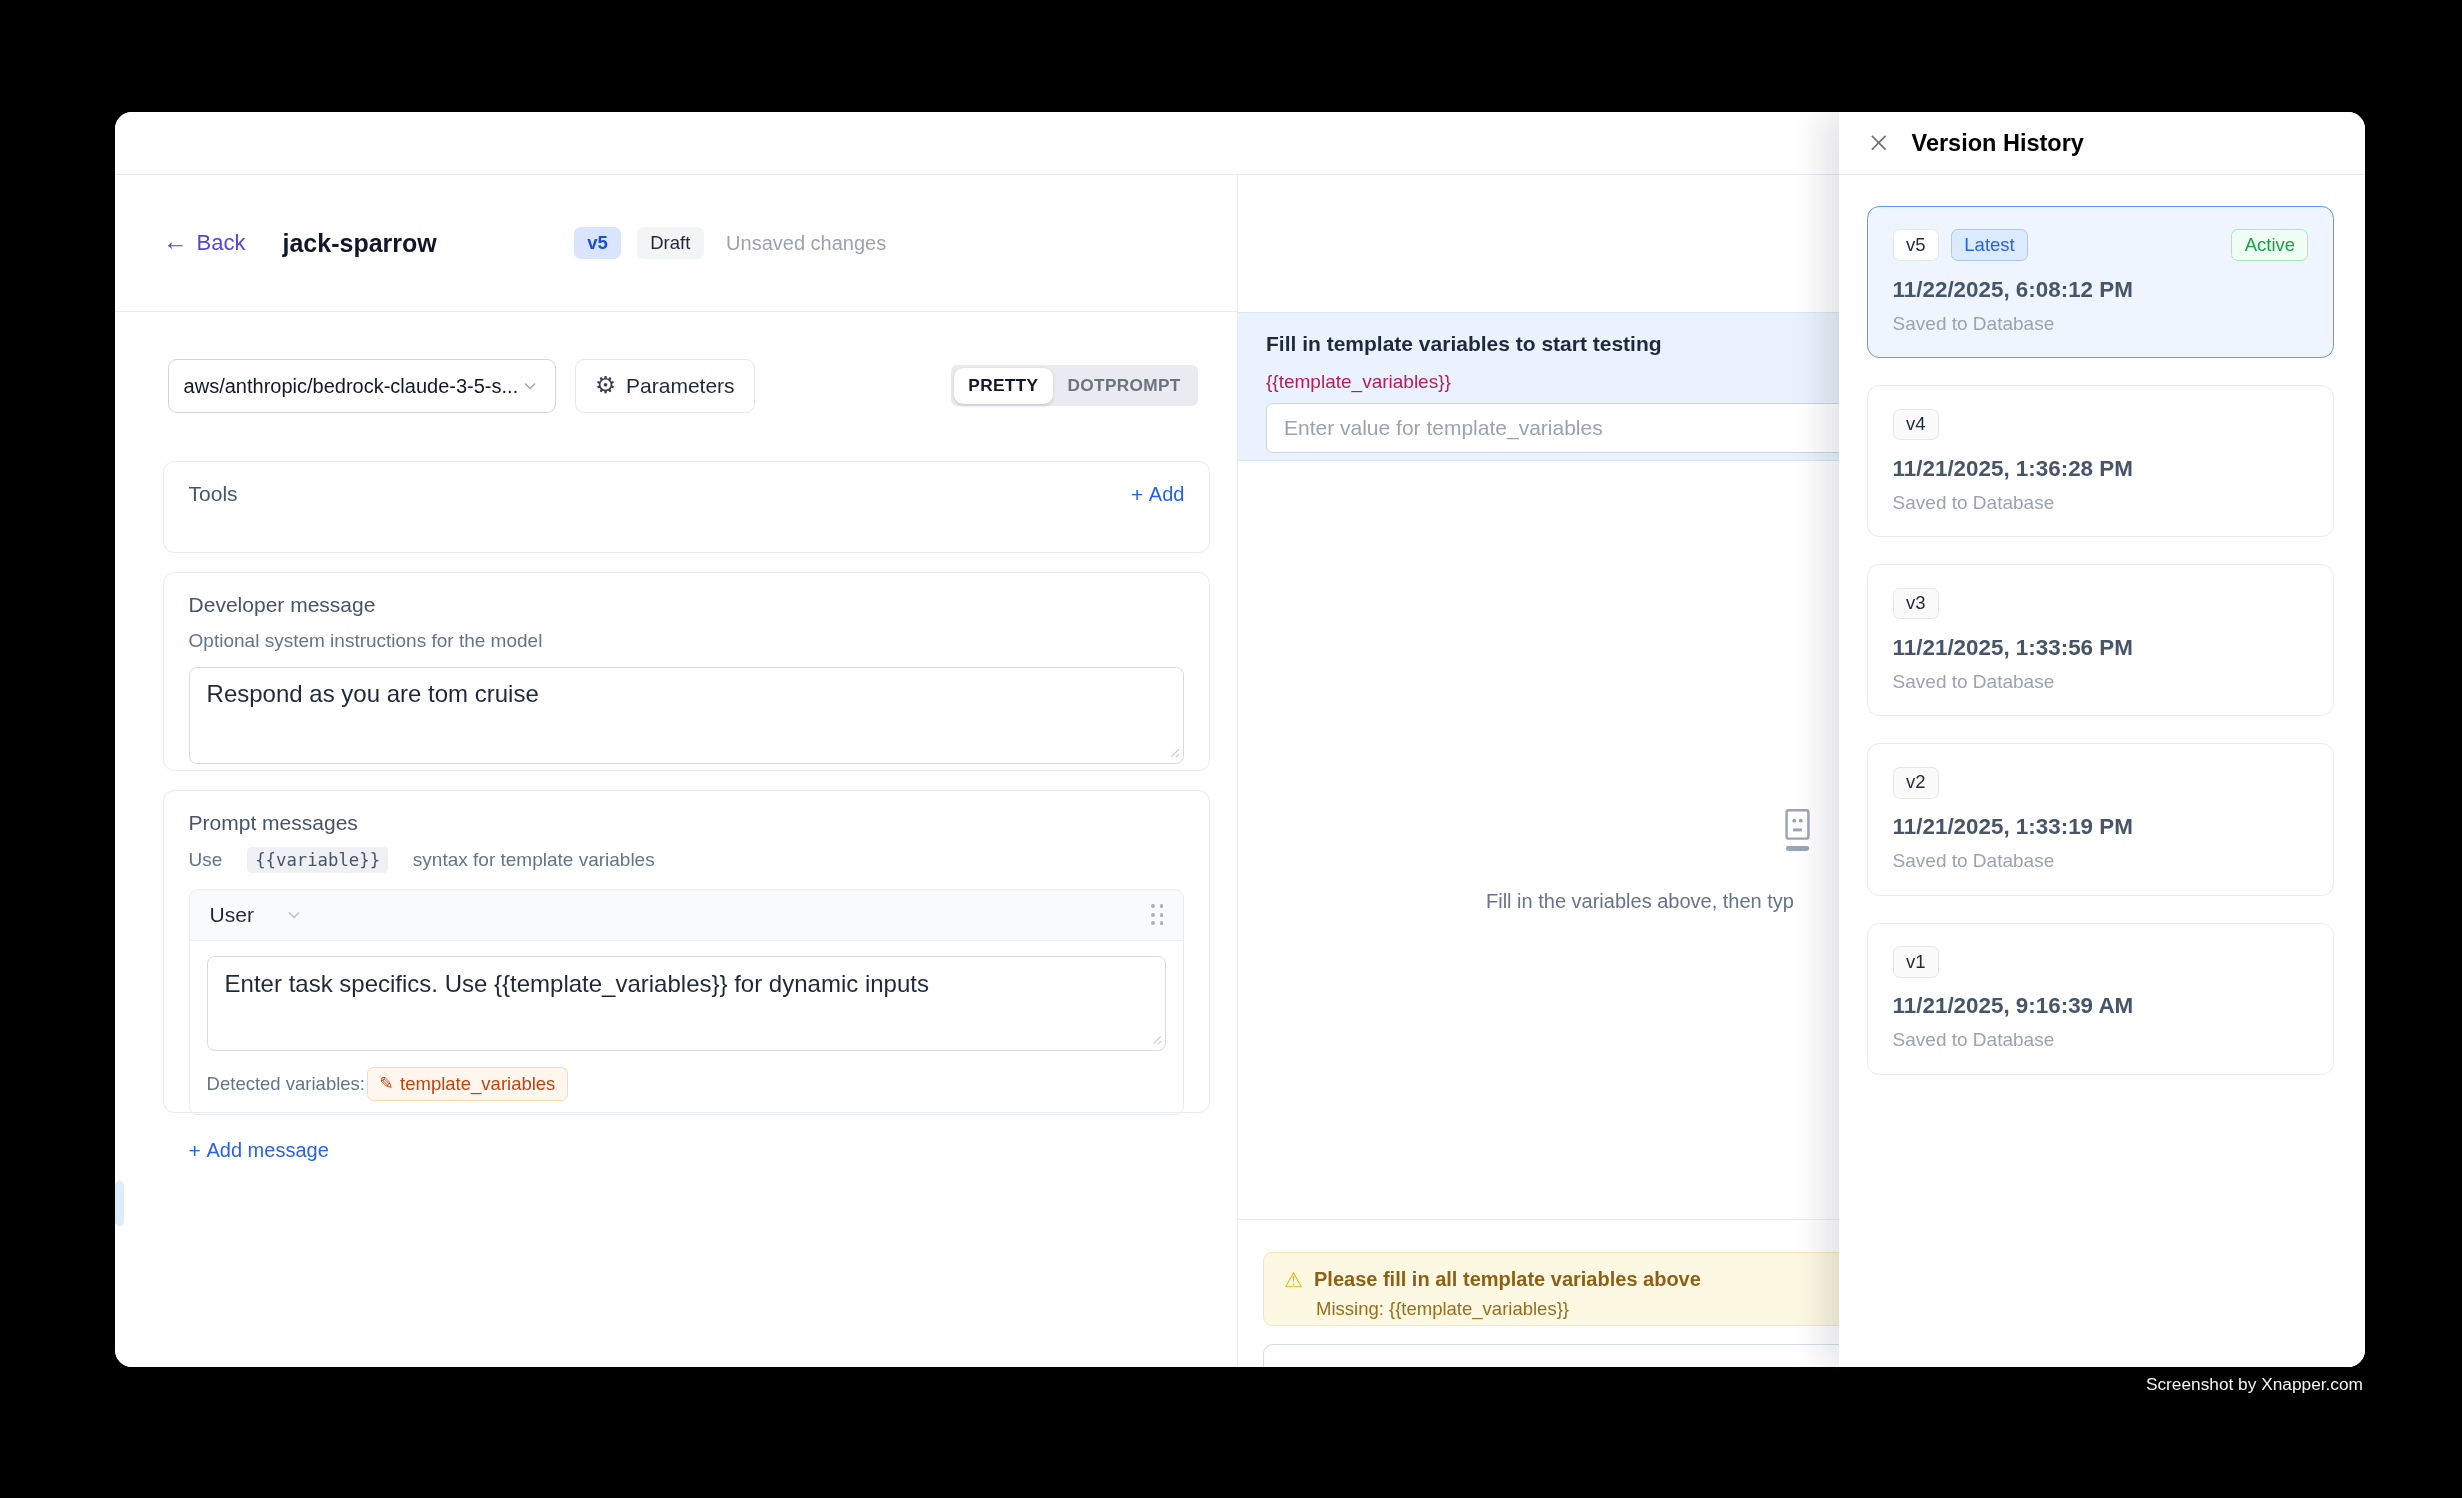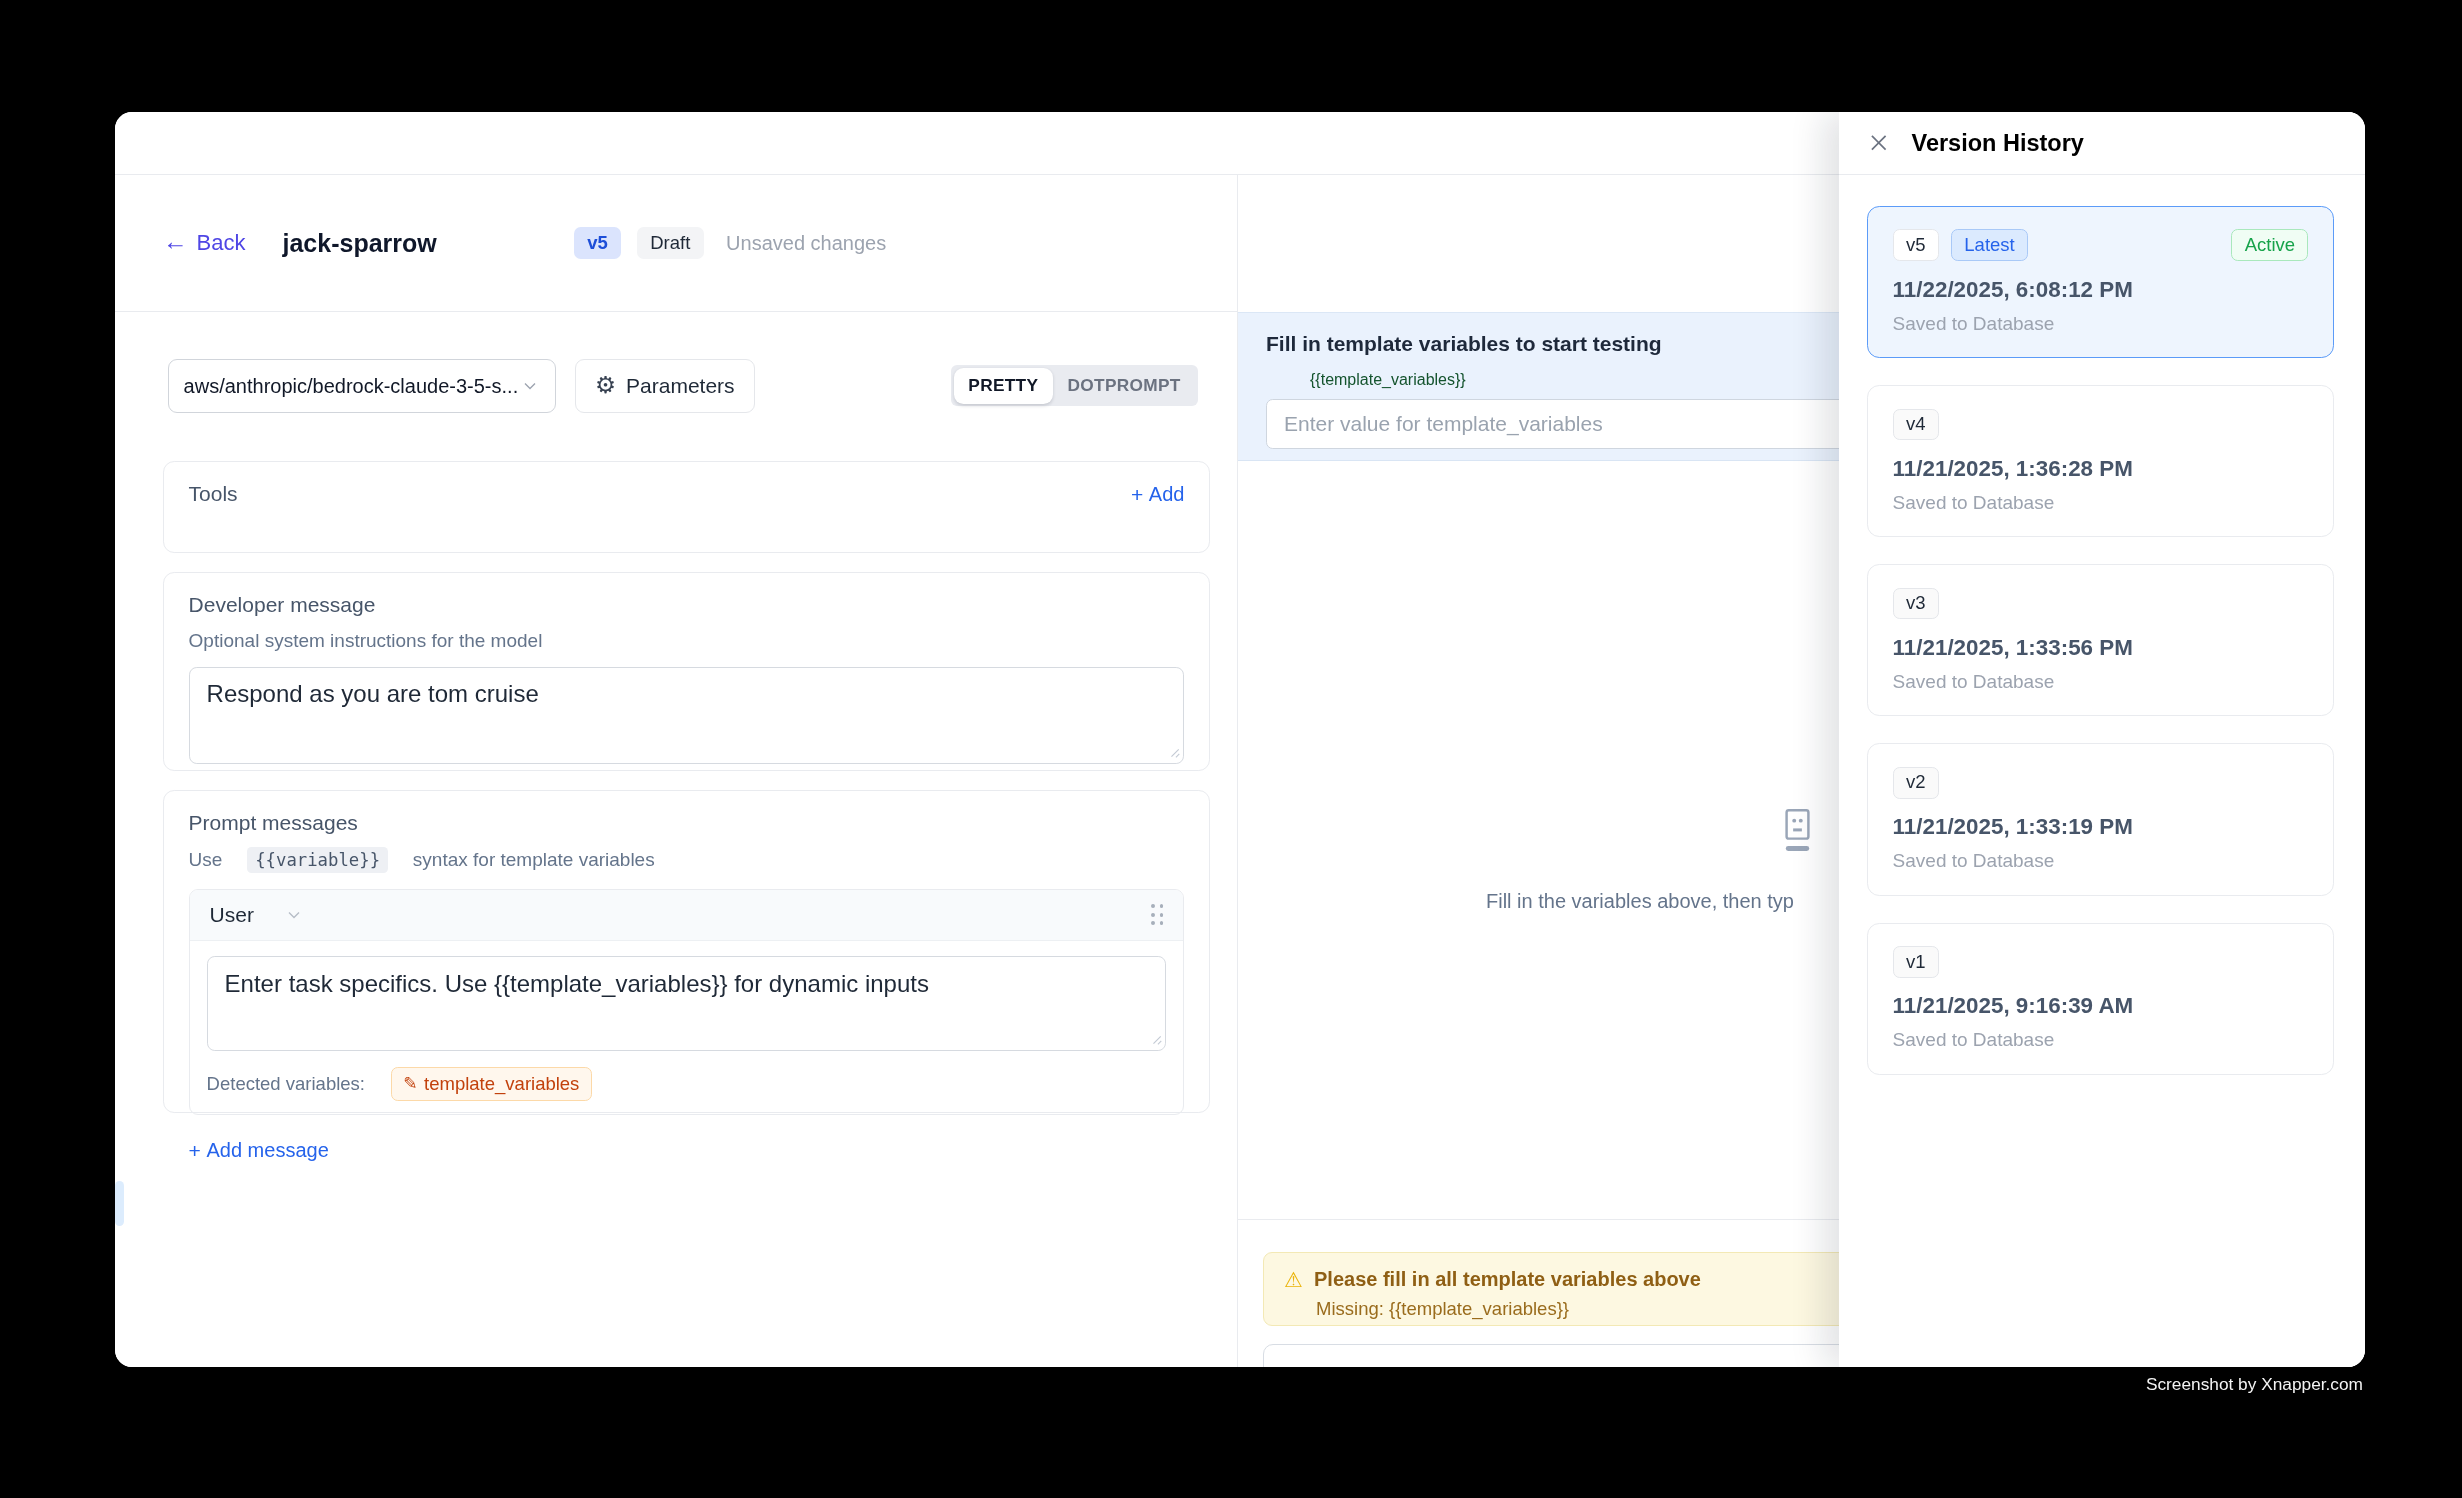--- a/index.html
+++ b/index.html
@@ -97,38 +97,38 @@
   .msg-header {
     height:51px; background:#f8fafc; border-bottom:1.1px solid #edf0f3;
     display:flex; align-items:center; padding:0 20px;
   }
   .role-label { font-size:21px; font-weight:400; color:#1f2937; cursor:pointer; }
   .role-chev { margin-left:30px; cursor:pointer; }
   .drag-handle { margin-left:auto; display:grid; grid-template-columns:repeat(2,3.9px); gap:4.5px; cursor:grab; }
   .drag-handle i { width:3.9px; height:3.9px; border-radius:50%; background:#a7afbb; }
   .msg-body { padding:15.7px 17px 13.4px 17px; }
   .ta-msg { height:95px; }
-  .detected-row { display:flex; align-items:center; gap:26px; margin-top:15.7px; }
+  .detected-row { display:flex; align-items:center; gap:2px; margin-top:15.7px; }
   .detected-label { font-size:18.5px; color:#64748b; }
   .var-chip {
     display:flex; align-items:center; gap:6.7px; background:#fff7ed; border:1.1px solid #fcd9a8;
     border-radius:6.7px; padding:5px 11.2px; color:#c2410c; font-size:18.5px; cursor:pointer;
   }
   .pencil { font-size:17px; line-height:1; }
   .add-message { margin-top:23.5px; }
 
   
   .right-pane { position:absolute; left:1123px; top:63px; width:1127px; height:1193px; background:#fff; }
   .blue-panel {
     position:absolute; left:0; top:137px; width:100%; height:149px;
     background:#eaf2fd; border-top:1.1px solid #dbe7f6; border-bottom:1.1px solid #d9e5f4;
     padding:19px 0 0 28px;
   }
   .blue-title { font-size:21px; font-weight:700; color:#1e293b; }
-  .blue-var-label { font-size:16px; font-weight:500; color:#14532d; margin-top:14.6px;margin-left:44px; }
+  .blue-var-label { font-size:19px; font-weight:500; color:#be185d; margin-top:14.6px; }
   .var-input {
     margin-top:10px; width:772px; height:50px; background:#fff; border:1.1px solid #cfd6df; border-radius:6.7px;
     font-family:"Liberation Sans", sans-serif; font-size:21px; color:#1f2937; padding:0 17px; outline:none; display:block;
   }
   .var-input::placeholder { color:#9aa3af; }
 
   .empty-state { position:absolute; left:0; top:0; width:100%; }
   .robot-icon { position:absolute; left:542px; top:632px; }
   .empty-text { position:absolute; left:248px; top:715px; font-size:20px; color:#64748b; white-space:nowrap; }
 

